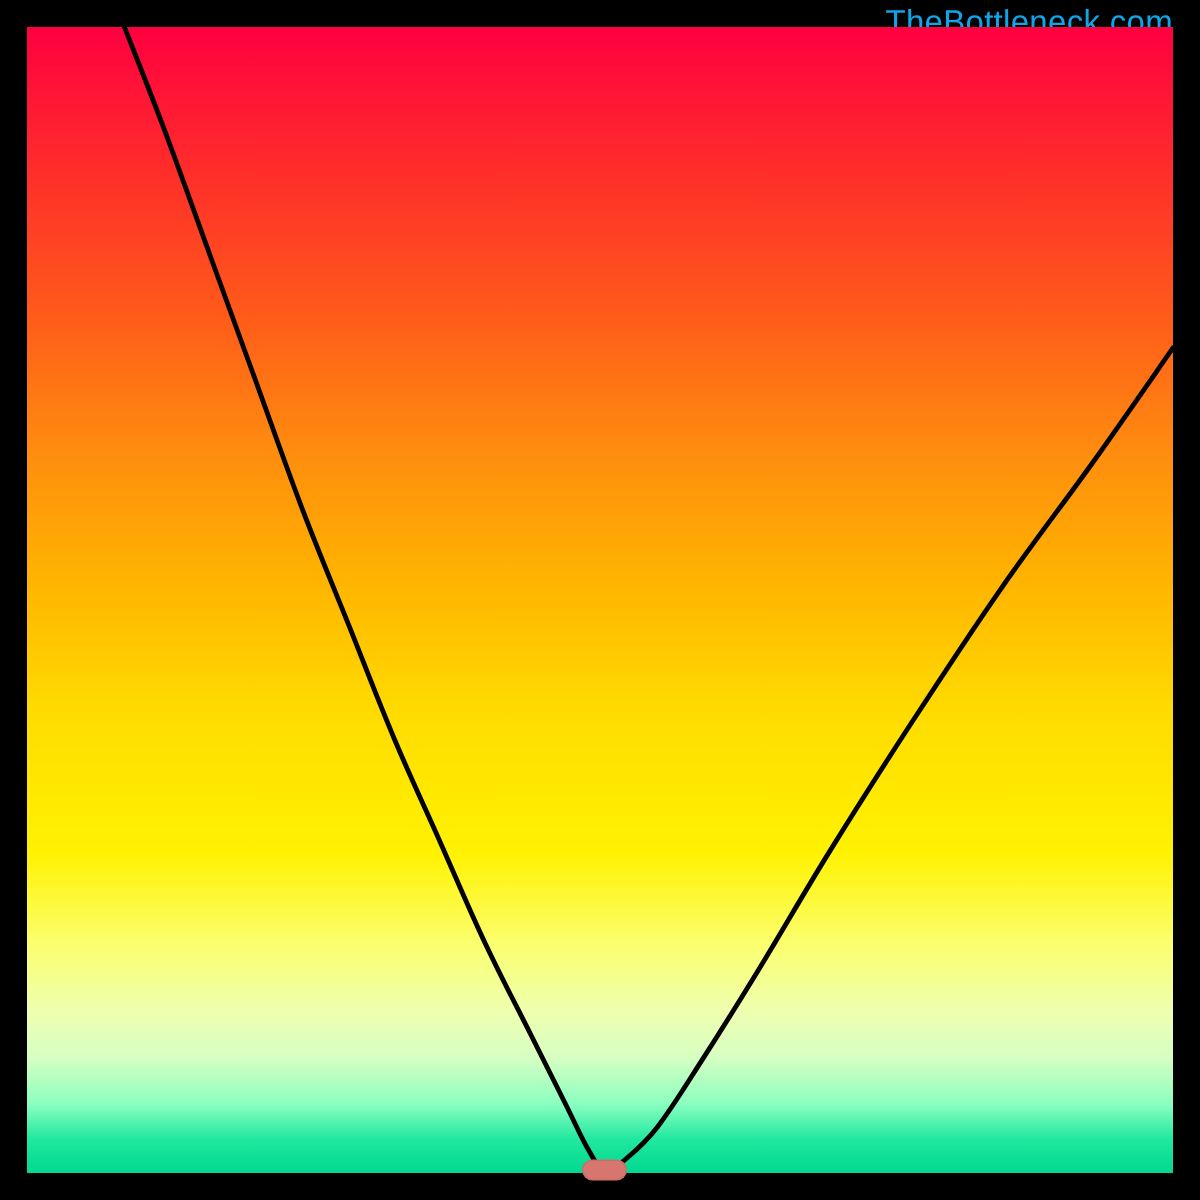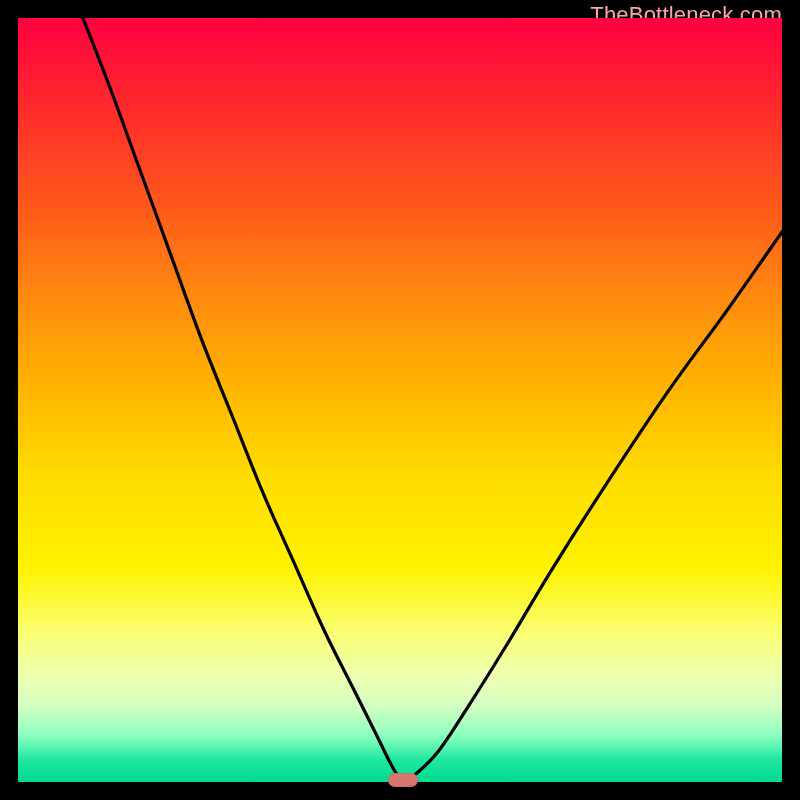--- a/index.html
+++ b/index.html
@@ -36,21 +36,21 @@
       #d5ffc2 90%,
       #8affc0 94%,
       #22e8a0 97%,
       #00d890 100%
     );
   }
   .watermark {
     position: absolute;
     top: 2px;
     right: 18px;
-    color: #fca5a5;
+    color: #0ea5e9;
     font-size: 22px;
     letter-spacing: 0.2px;
     user-select: none;
   }
   svg.curve {
     position: absolute;
     left: 0;
     top: 0;
     width: 764px;
     height: 764px;

